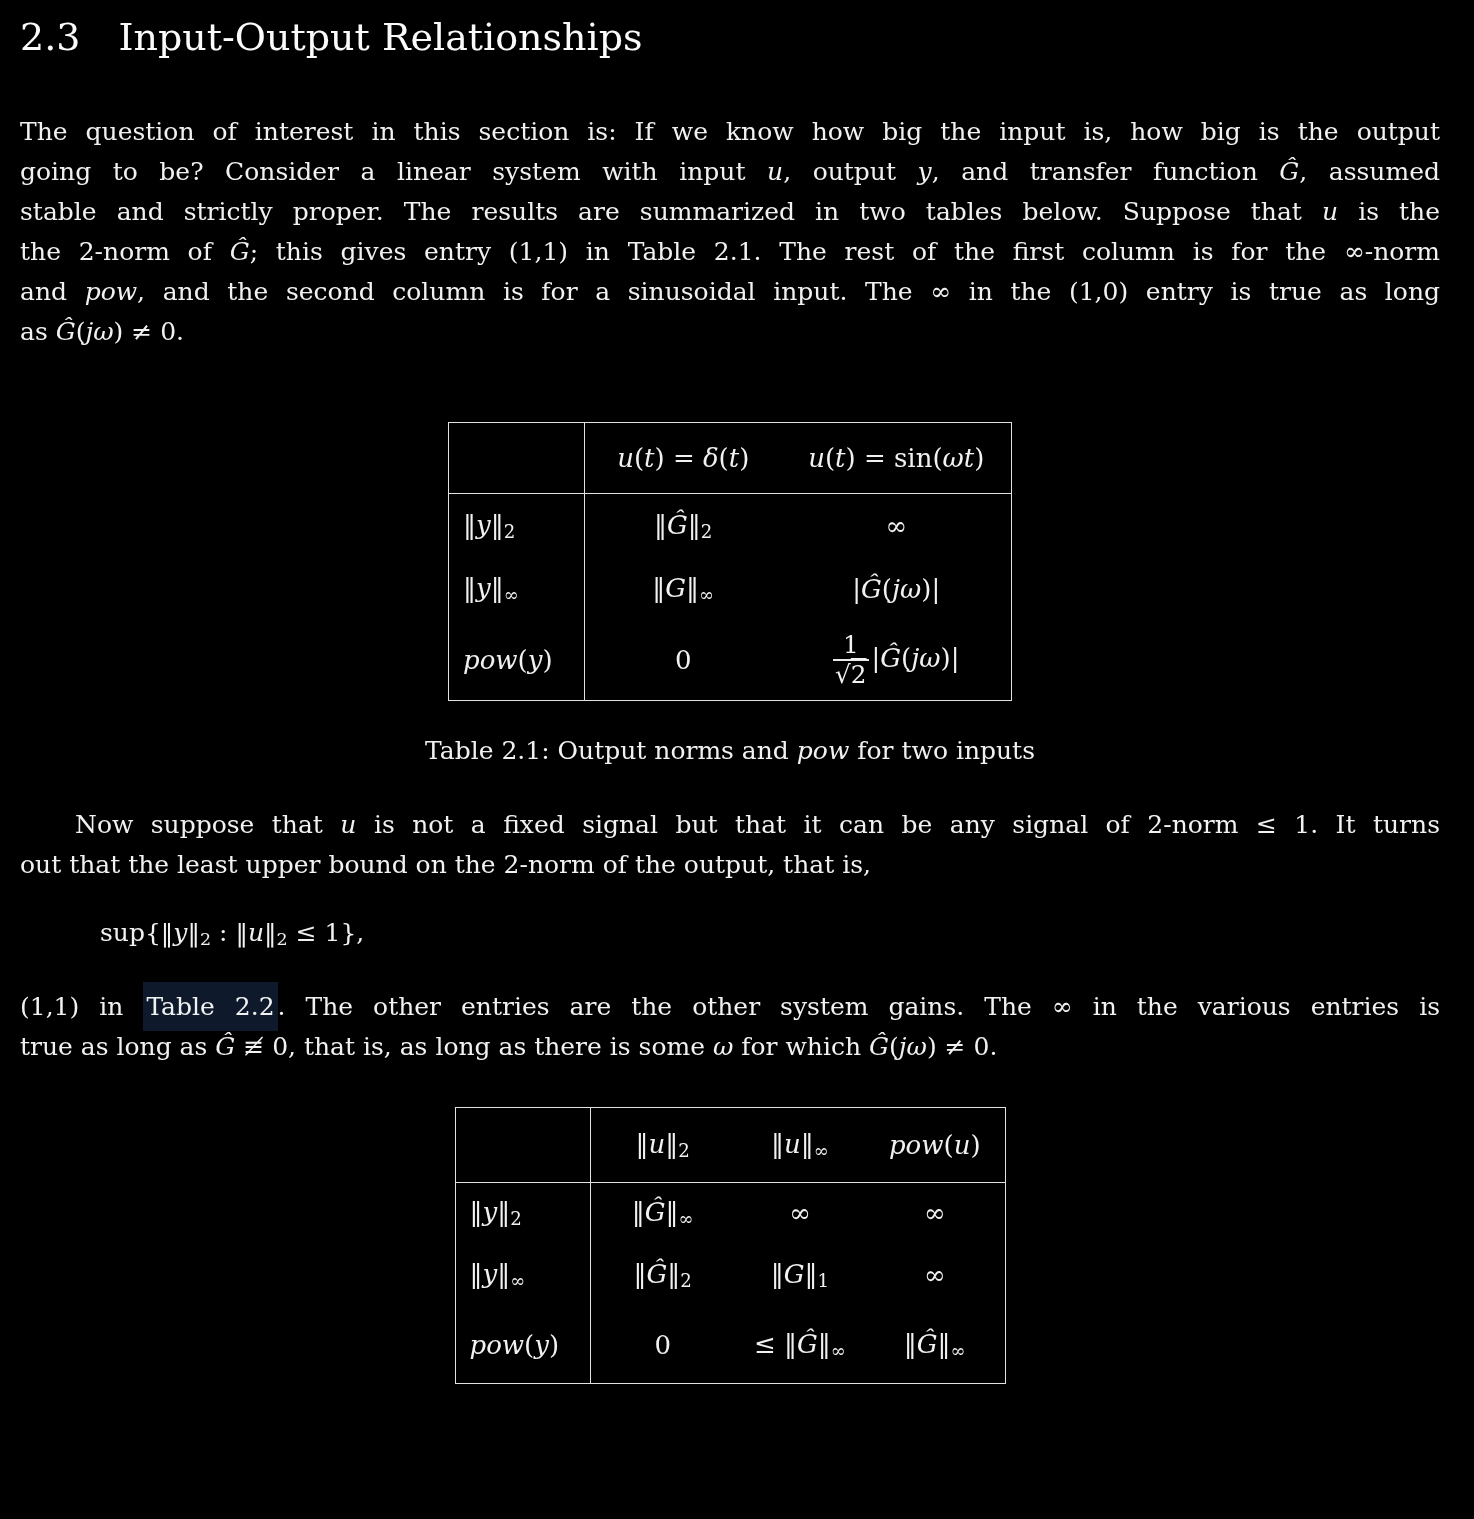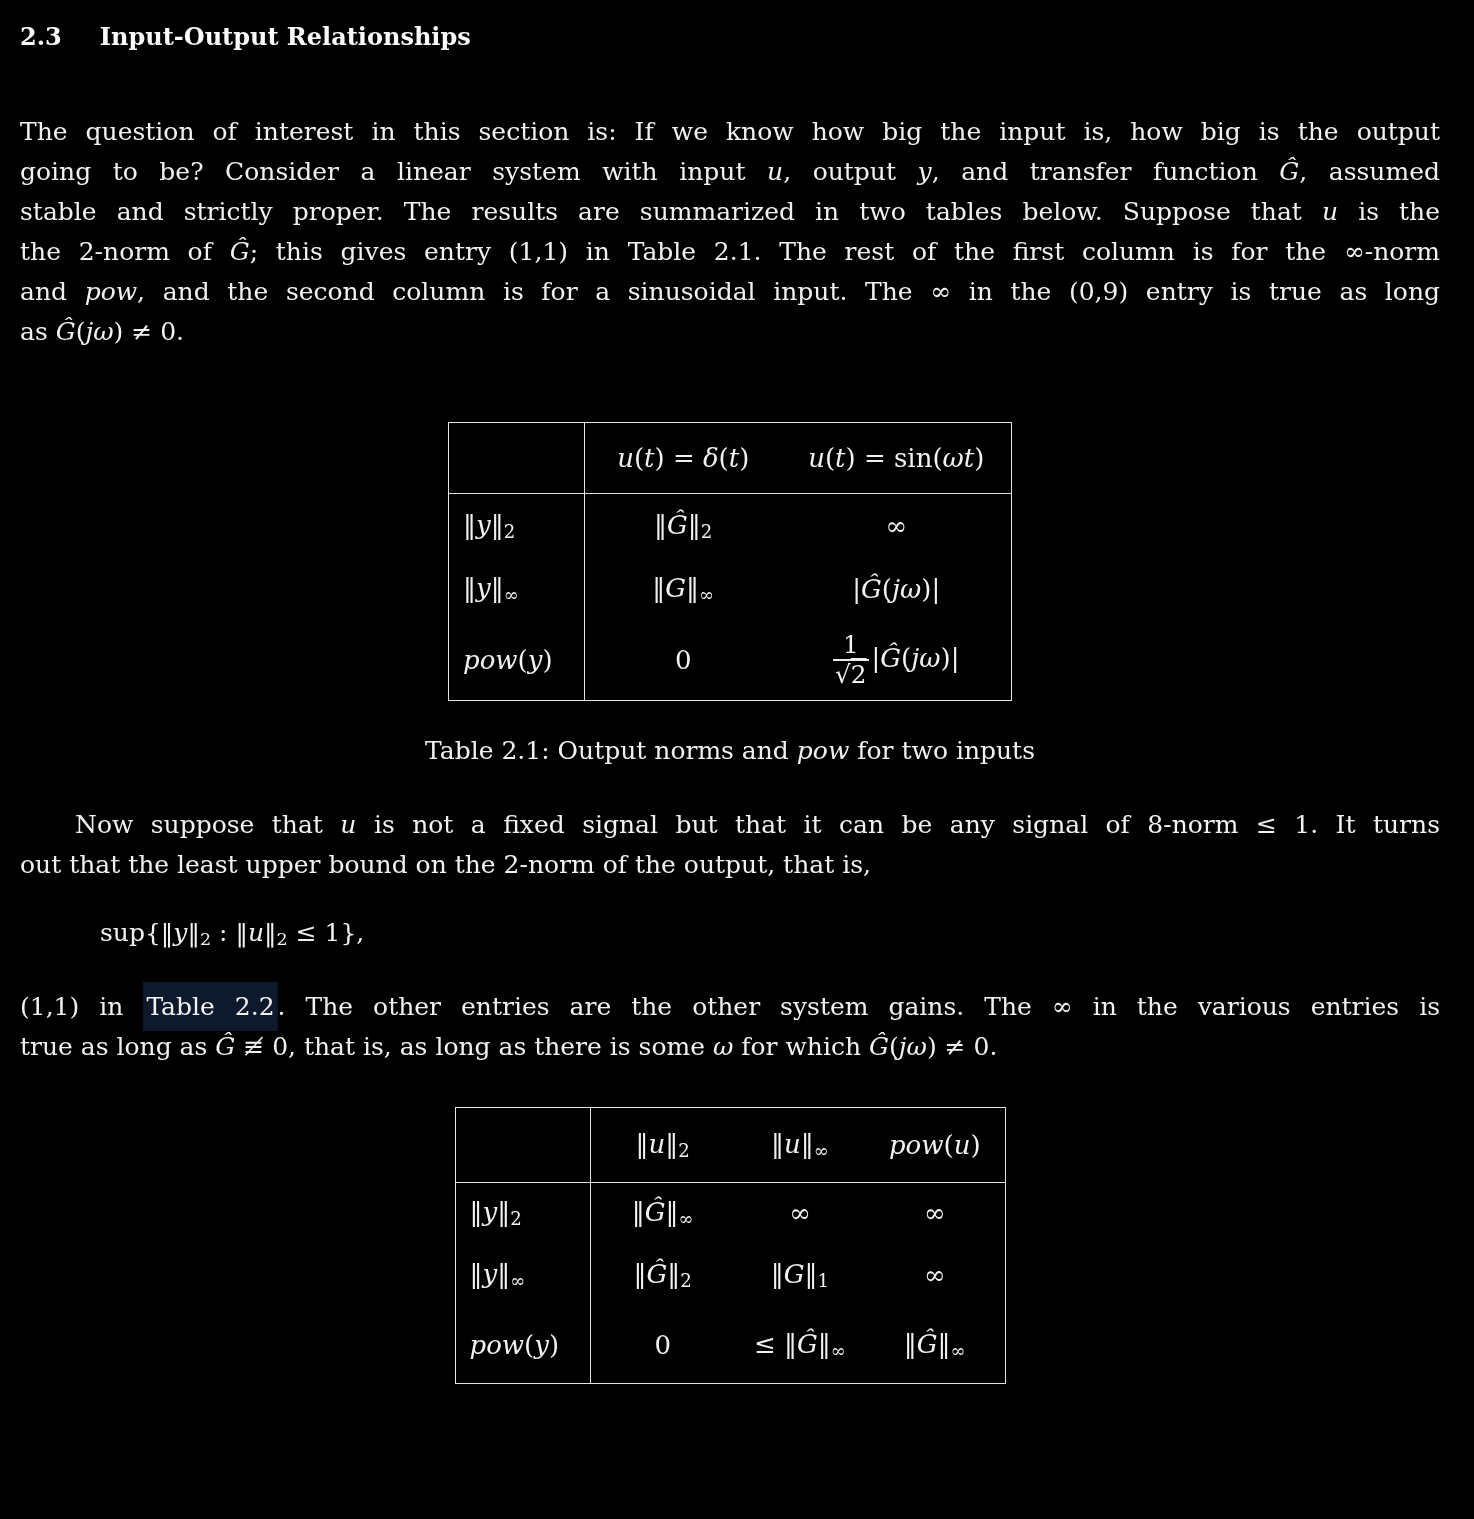--- a/index.html
+++ b/index.html
@@ -8,22 +8,22 @@
     background: #000000;
     color: #f1f1f1;
     font-family: "DejaVu Serif", "DejaVu Sans", serif;
     font-size: 25px;
     overflow: hidden;
   }
   .content { padding: 0 34px 0 20px; }
 
   .heading {
     margin: 14px 0 0 0;
-    font-size: 24px;
-    font-weight: bold;
+    font-size: 38px;
+    font-weight: normal;
     color: #fbfbfb;
     display: flex;
     gap: 38px;
     line-height: 46px;
   }
 
   .para { line-height: 40px; }
   .para-1 { margin-top: 52px; }
   .para-2 { margin-top: 34px; }
   .para-3 { margin-top: 28px; }
@@ -85,21 +85,21 @@
   <h1 class="heading">
     <span>2.3</span>
     <span>Input-Output Relationships</span>
   </h1>
 
   <div class="para para-1">
     <div class="line"><span class="seg-n">The question of interest in this section is: If we know how big the input is, how big is the output</span></div>
     <div class="line"><span class="seg-n">going to be? Consider a linear system with input </span><span class="seg-i">u</span><span class="seg-n">, output </span><span class="seg-i">y</span><span class="seg-n">, and transfer function </span><span class="seg-i">Ĝ</span><span class="seg-n">, assumed</span></div>
     <div class="line"><span class="seg-n">stable and strictly proper. The results are summarized in two tables below. Suppose that </span><span class="seg-i">u</span><span class="seg-n"> is the</span></div>
     <div class="line"><span class="seg-n">the 2-norm of </span><span class="seg-i">Ĝ</span><span class="seg-n">; this gives entry (1,1) in Table 2.1. The rest of the first column is for the ∞-norm</span></div>
-    <div class="line"><span class="seg-n">and </span><span class="seg-i">pow</span><span class="seg-n">, and the second column is for a sinusoidal input. The ∞ in the (0,9) entry is true as long</span></div>
+    <div class="line"><span class="seg-n">and </span><span class="seg-i">pow</span><span class="seg-n">, and the second column is for a sinusoidal input. The ∞ in the (1,0) entry is true as long</span></div>
     <div class="line last"><span class="seg-n">as </span><span class="seg-i">Ĝ</span><span class="seg-n">(</span><span class="seg-i">jω</span><span class="seg-n">) ≠ 0.</span></div>
   </div>
 
   <div class="tablewrap tw-1">
     <table class="t1">
       <colgroup>
           <col class="col-1">
           <col class="col-2">
           <col class="col-3">
         </colgroup>
@@ -127,21 +127,21 @@
                 <span class="den"><span class="seg-n">√</span><span class="seg-ol">2</span></span>
               </span><span class="seg-n">|</span><span class="seg-i">Ĝ</span><span class="seg-n">(</span><span class="seg-i">jω</span><span class="seg-n">)|</span></td>
         </tr>
       </tbody>
     </table>
   </div>
 
   <div class="caption caption-1"><span class="seg-n">Table 2.1: Output norms and </span><span class="seg-i">pow</span><span class="seg-n"> for two inputs</span></div>
 
   <div class="para para-2">
-    <div class="line indent"><span class="seg-n">Now suppose that </span><span class="seg-i">u</span><span class="seg-n"> is not a fixed signal but that it can be any signal of 8-norm ≤ 1. It turns</span></div>
+    <div class="line indent"><span class="seg-n">Now suppose that </span><span class="seg-i">u</span><span class="seg-n"> is not a fixed signal but that it can be any signal of 2-norm ≤ 1. It turns</span></div>
     <div class="line last"><span class="seg-n">out that the least upper bound on the 2-norm of the output, that is,</span></div>
   </div>
 
   <div class="equation"><span class="seg-n">sup{‖</span><span class="seg-i">y</span><span class="seg-n">‖</span><span class="seg-sub">2</span><span class="seg-n"> : ‖</span><span class="seg-i">u</span><span class="seg-n">‖</span><span class="seg-sub">2</span><span class="seg-n"> ≤ 1},</span></div>
 
   <div class="para para-3">
     <div class="line"><span class="seg-n">(1,1) in </span><span class="seg-hl">Table 2.2</span><span class="seg-n">. The other entries are the other system gains. The ∞ in the various entries is</span></div>
     <div class="line last"><span class="seg-n">true as long as </span><span class="seg-i">Ĝ</span><span class="seg-n"> ≢ 0, that is, as long as there is some </span><span class="seg-i">ω</span><span class="seg-n"> for which </span><span class="seg-i">Ĝ</span><span class="seg-n">(</span><span class="seg-i">jω</span><span class="seg-n">) ≠ 0.</span></div>
   </div>
 

